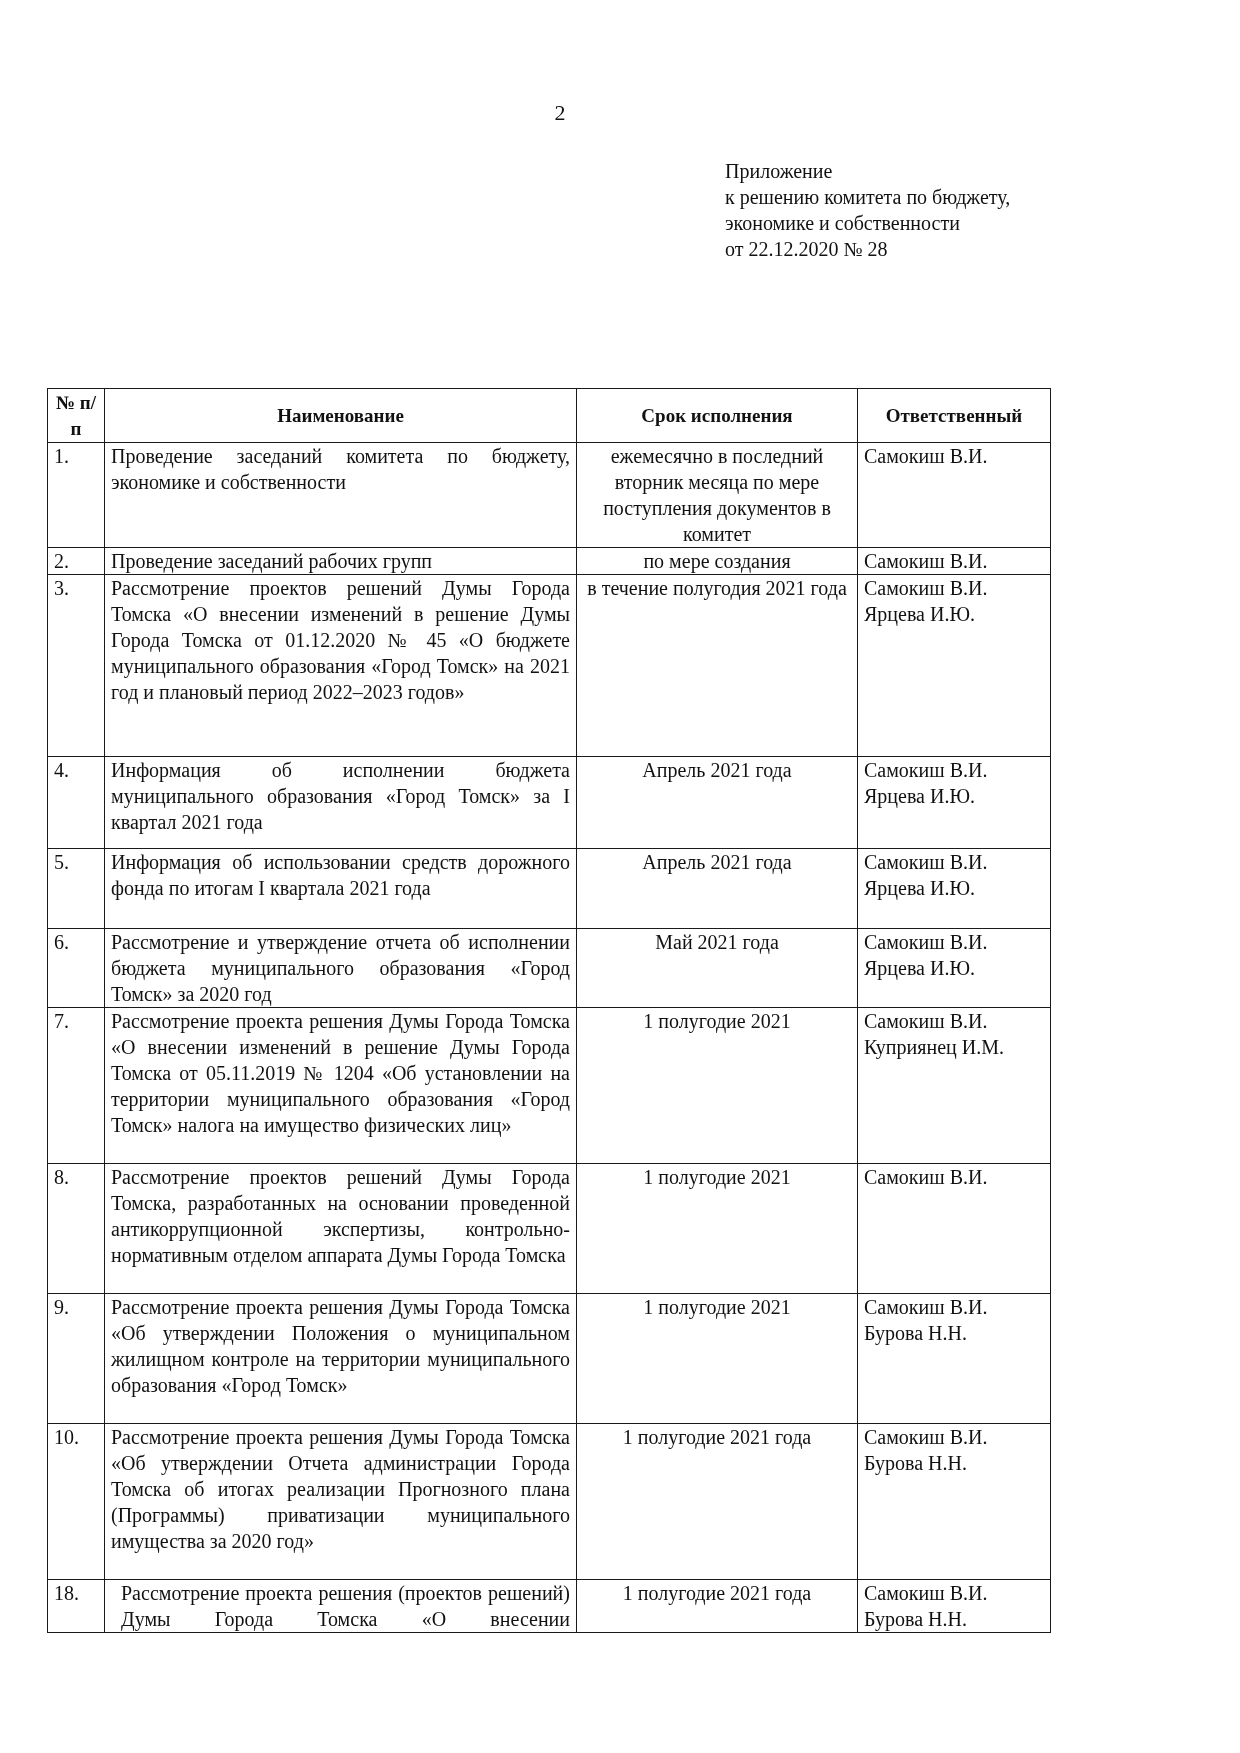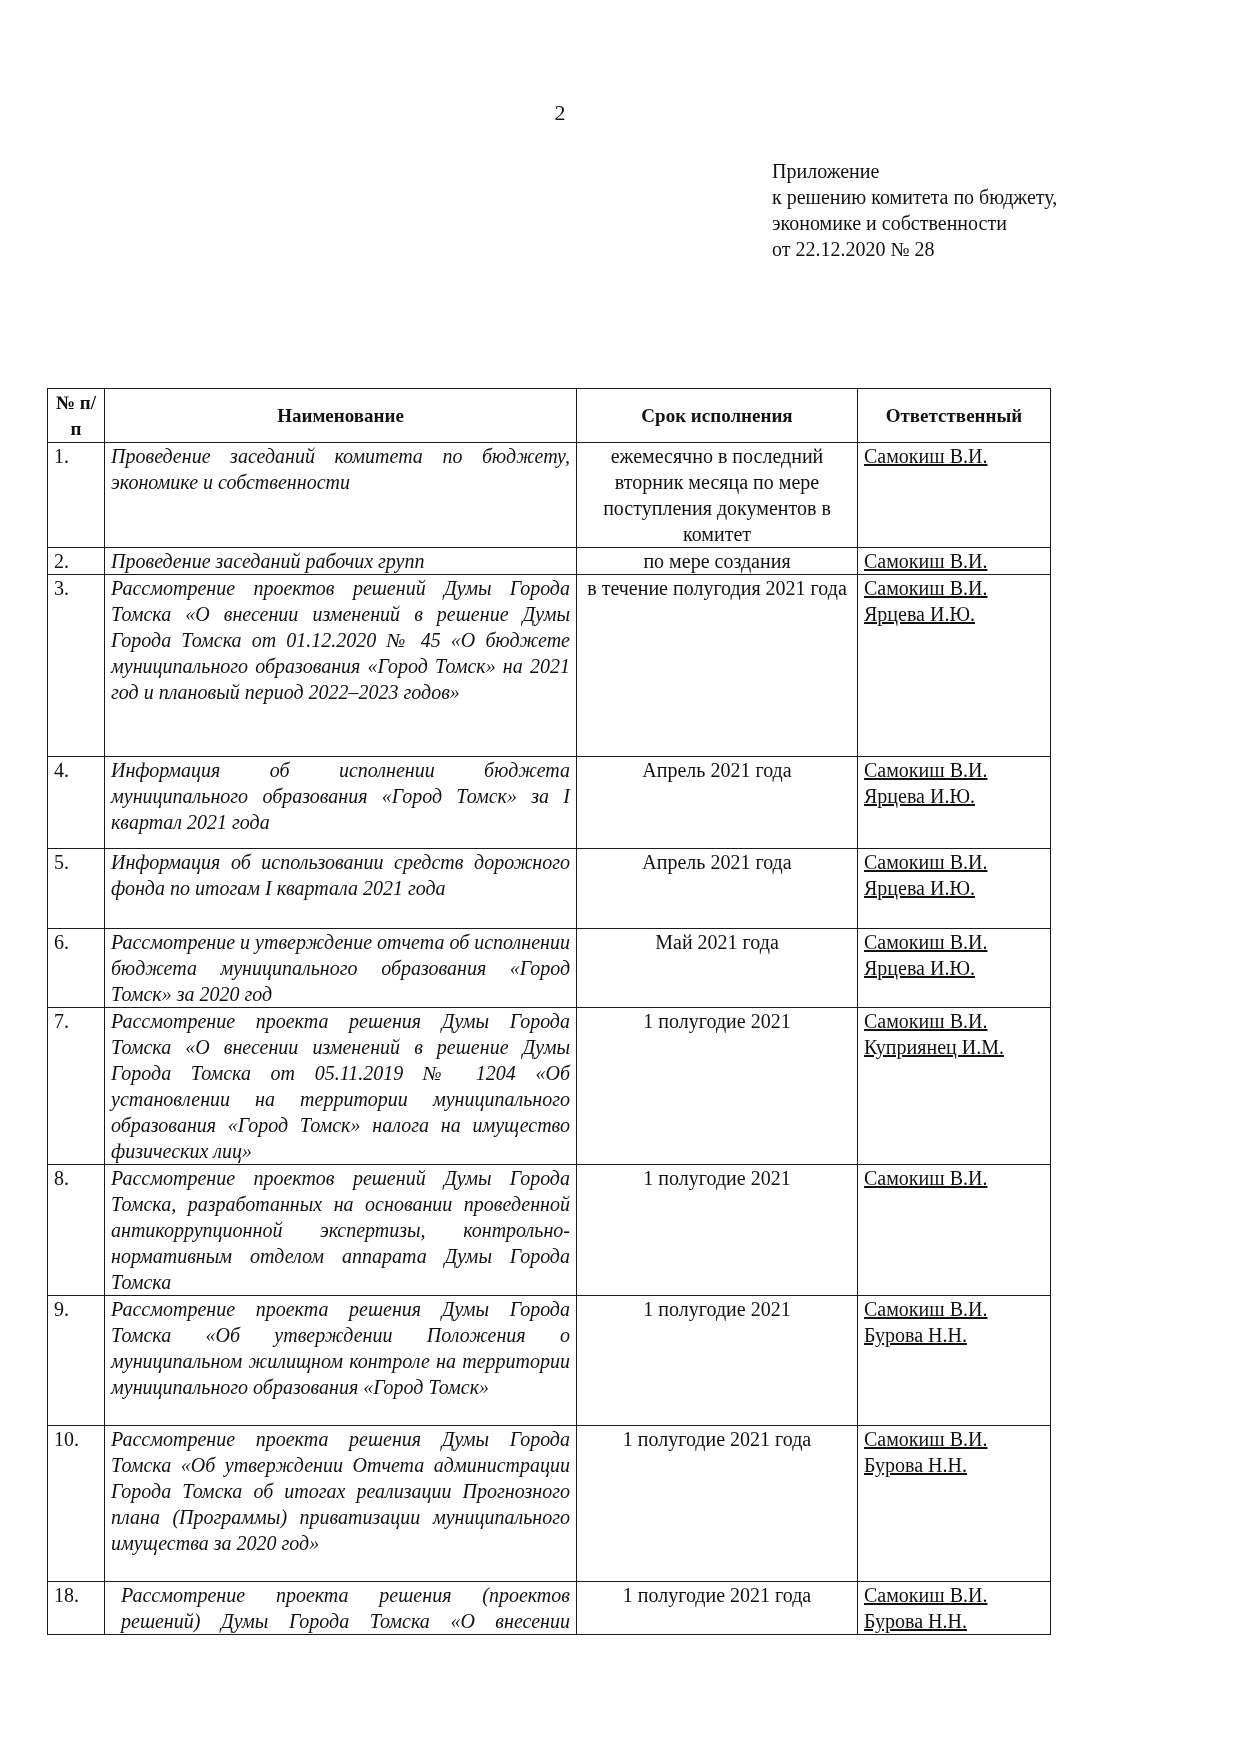--- a/index.html
+++ b/index.html
@@ -5,40 +5,40 @@
   html, body { margin: 0; padding: 0; background: #ffffff; }
   body {
     width: 1240px; height: 1753px; position: relative; overflow: hidden;
     font-family: "Liberation Serif", "DejaVu Serif", serif; color: #111;
   }
   .page-number {
     position: absolute; top: 100px; left: 0; width: 1120px; text-align: center;
     font-size: 22px;
   }
   .appendix {
-    position: absolute; top: 158px; left: 725px; font-size: 20px; line-height: 26px; margin-left: 47px;
+    position: absolute; top: 158px; left: 725px; font-size: 20px; line-height: 26px;
   }
   .appendix div { white-space: nowrap; }
   .title {
     position: absolute; top: 306px; left: 48px; width: 1002px; text-align: center;
     font-weight: bold; font-size: 22px; line-height: 28px;
   }
   table.plan {
     position: absolute; top: 388px; left: 47px; width: 1003px;
     border-collapse: collapse; table-layout: fixed; font-size: 20px; line-height: 26px;
   }
   table.plan td, table.plan th {
     border: 1.5px solid #1a1a1a; vertical-align: top; padding: 0 6px 0 6px;
   }
   table.plan th { font-weight: bold; text-align: center; vertical-align: middle; font-size: 19px; line-height: 26px; padding: 0 4px; }
   col.c1 { width: 57px; } col.c2 { width: 472px; } col.c3 { width: 281px; } col.c4 { width: 193px; }
   td.num { padding-left: 14px; }
-  td.name { text-align: justify; text-align-last: left; padding-left: 8px; padding-right: 8px; font-style: italic; }
+  td.name { text-align: justify; text-align-last: left; padding-left: 8px; padding-right: 8px; }
   td.term { text-align: center; margin-top: 20px; }
-  td.resp { padding-left: 10px; text-decoration: underline; }
+  td.resp { padding-left: 10px; }
   .resp-line { display: block; white-space: nowrap; }
   tr.h-head { height: 54px; }
 </style>
 </head>
 <body>
 
 <div class="page-number">2</div>
 
 <div class="appendix">
   <div>Приложение</div>

